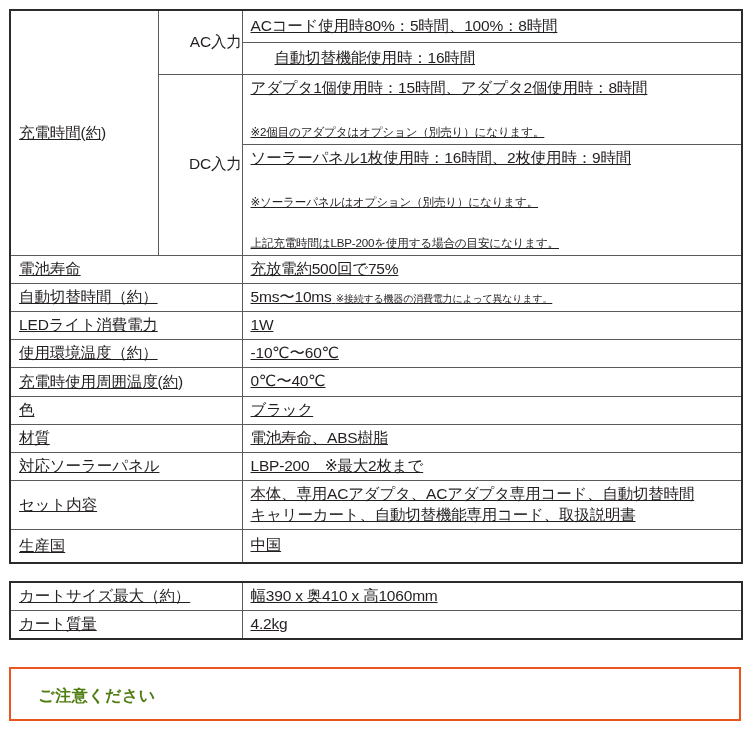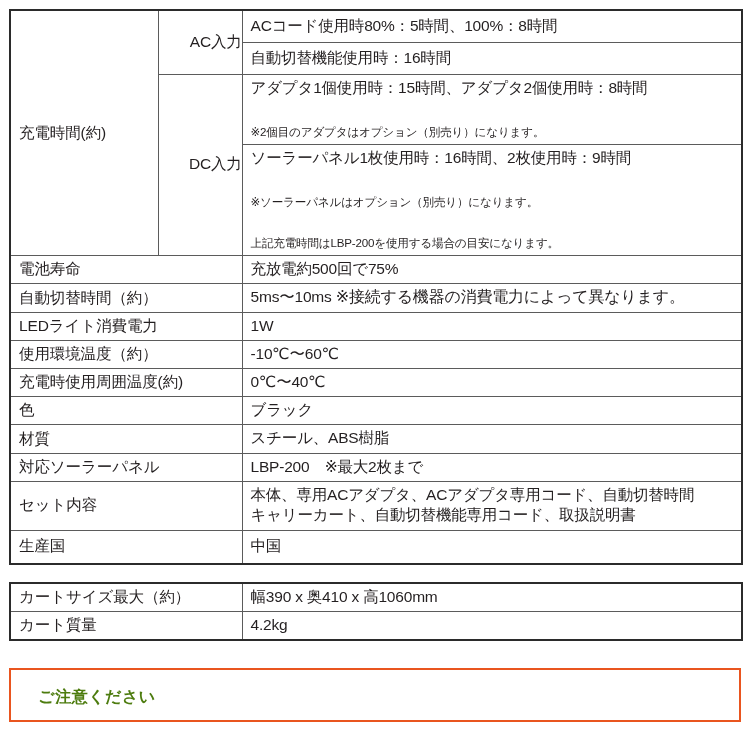--- a/index.html
+++ b/index.html
@@ -30,41 +30,42 @@
     border: 2px solid #2b2b2b;
   }
   table.spec td {
     border: 1px solid #5b5b5b;
     padding: 0;
     vertical-align: middle;
     background: #ffffff;
   }
   .cellpad {
     padding: 3px 8px 4px 8px;
+    text-decoration: underline;
   }
   .lbl {
     font-size: 15.5px;
     line-height: 1.28;
     letter-spacing: -0.1px;
     white-space: nowrap;
   }
   .val {
     font-size: 15.5px;
     line-height: 1.3;
     letter-spacing: -0.2px;
   }
   .note {
     font-size: 11.6px;
     line-height: 1.34;
     letter-spacing: -0.2px;
     display: block;
     margin-top: 26px;
   }
   .note-inline {
-    font-size: 16px;
+    font-size: 10px;
     letter-spacing: -0.2px;
     margin-top: 23px;
   }
   .mid {
     text-align: right;
     font-size: 15.5px;
     letter-spacing: -0.2px;
   }
 
   
@@ -130,21 +131,21 @@
           <div class="cellpad lbl">充電時間(約)</div>
         </td>
         <td rowspan="2">
           <div class="mid">AC入力</div>
         </td>
         <td style="height:31px;">
           <div class="cellpad val">ACコード使用時80%：5時間、100%：8時間</div>
         </td>
       </tr>
       <tr>
-        <td style="height:31px;">
+        <td style="height:31px;padding-left:24px;">
           <div class="cellpad val">自動切替機能使用時：16時間</div>
         </td>
       </tr>
       <tr>
         <td rowspan="2">
           <div class="mid">DC入力</div>
         </td>
         <td style="height:47px;">
           <div class="cellpad">
             <div class="val">アダプタ1個使用時：15時間、アダプタ2個使用時：8時間</div>
@@ -211,21 +212,21 @@
         </td>
         <td>
           <div class="cellpad val">ブラック</div>
         </td>
       </tr>
       <tr>
         <td colspan="2">
           <div class="cellpad lbl">材質</div>
         </td>
         <td>
-          <div class="cellpad val">スチール、ABS樹脂</div>
+          <div class="cellpad val">電池寿命、ABS樹脂</div>
         </td>
       </tr>
       <tr>
         <td colspan="2">
           <div class="cellpad lbl">対応ソーラーパネル</div>
         </td>
         <td>
           <div class="cellpad val">LBP-200　※最大2枚まで</div>
         </td>
       </tr>

